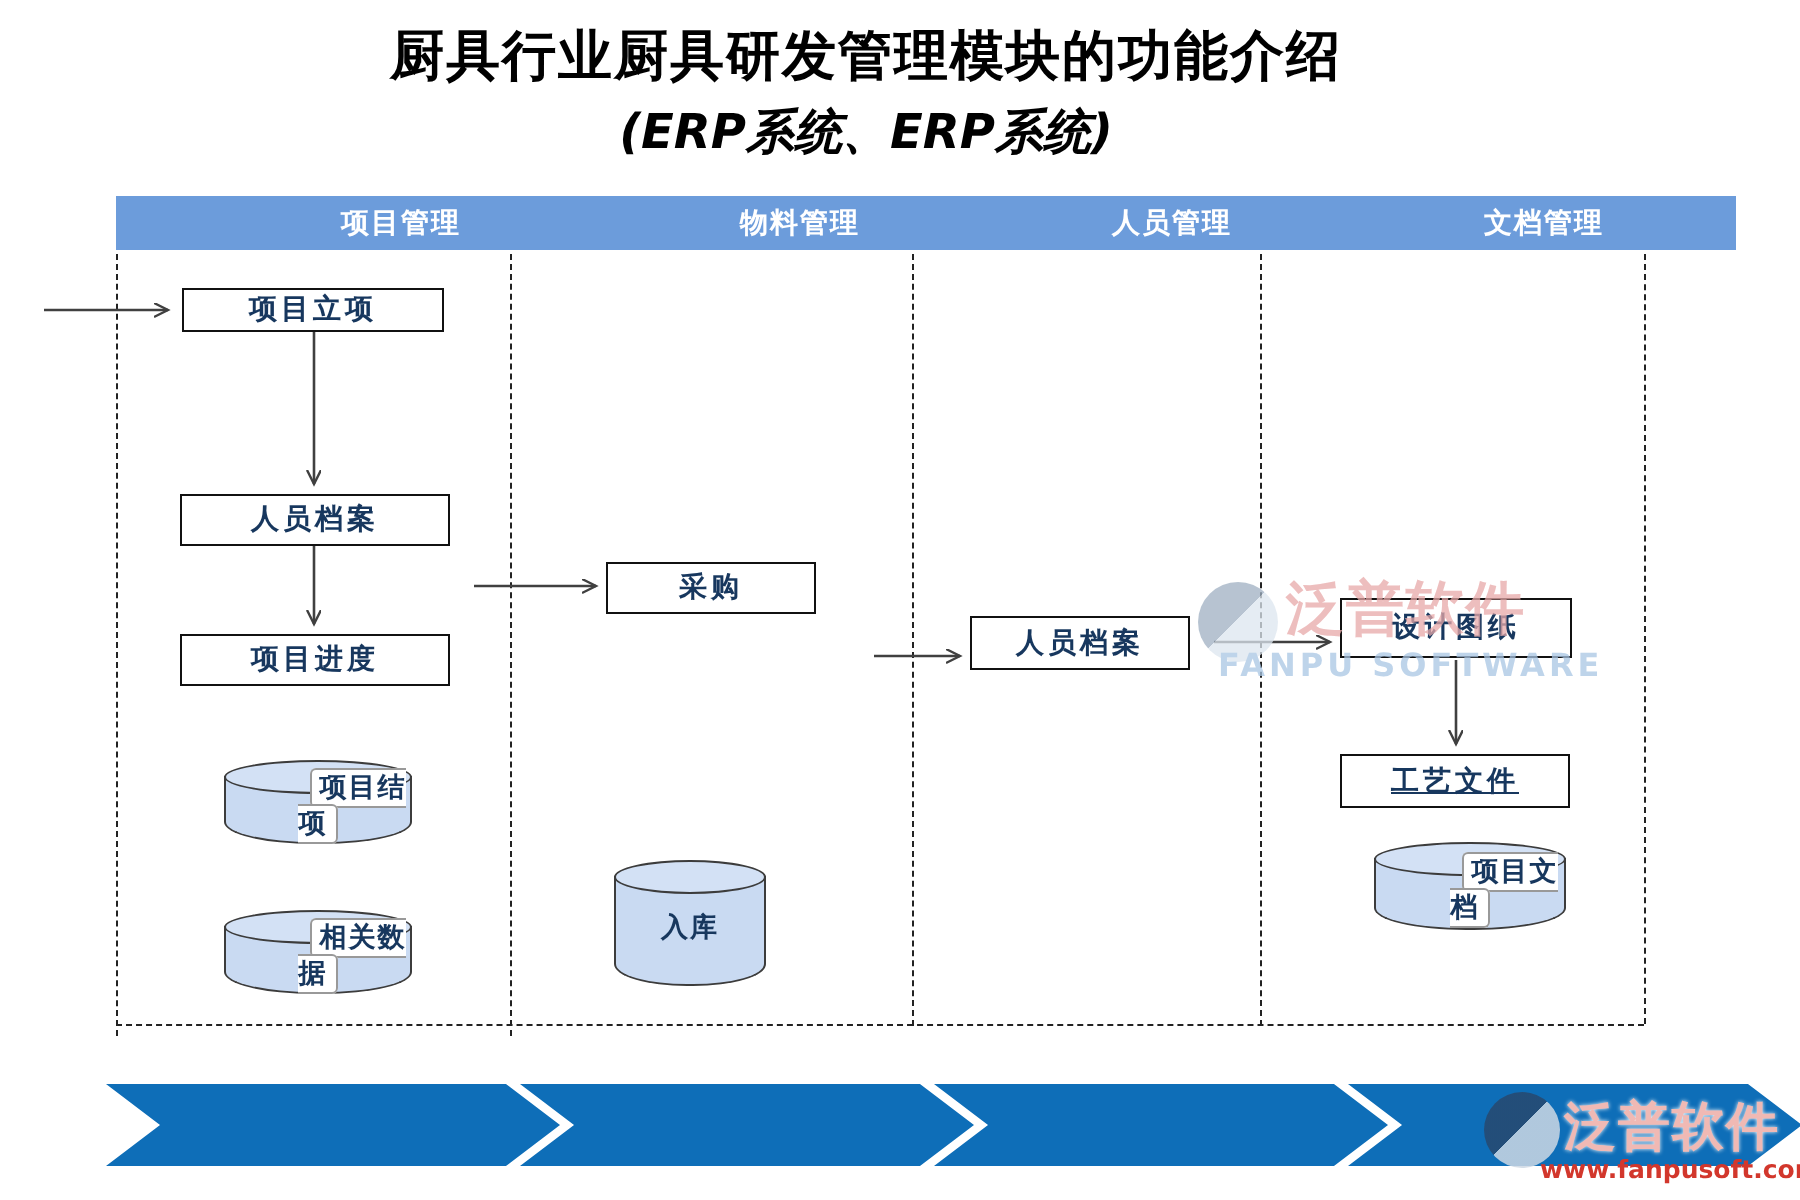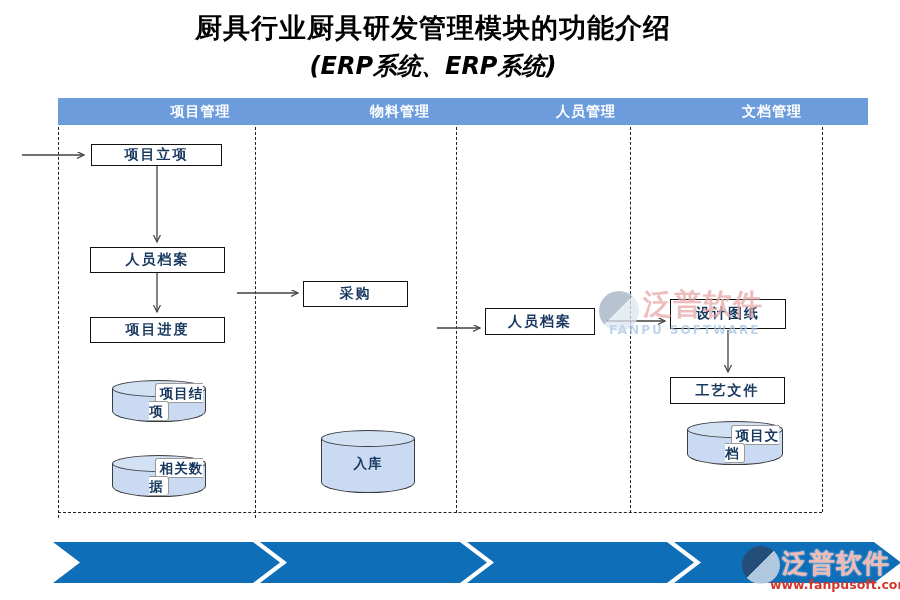--- a/index.html
+++ b/index.html
@@ -49,21 +49,21 @@
   .c1{left:53px;} .c2{left:260px;} .c3{left:467px;} .c4{left:674px;}
 
   
   .wm{position:absolute;pointer-events:none;}
   .wm-mid{left:599px;top:287px;width:170px;height:54px;z-index:5;opacity:.75;}
   .wm-logo{position:absolute;border-radius:50%;}
   .wm-mid .wm-logo{left:0;top:4px;width:40px;height:40px;
                    background:linear-gradient(135deg,#9fb0c2 48%,#dde6ef 48%);}
   .wm-mid .wm-brand{position:absolute;left:44px;top:-2px;font-size:29px;font-weight:bold;
                     color:#e8a9a9;letter-spacing:1px;white-space:nowrap;}
-  .wm-mid .wm-en{position:absolute;left:10px;top:36px;font-size:12px;font-weight:bold;
+  .wm-mid .wm-en{position:absolute;left:10px;top:36px;font-size:16px;font-weight:bold;
                  color:#a9c6e4;letter-spacing:2px;white-space:nowrap;}
   .wm-br{left:740px;top:544px;width:160px;height:52px;z-index:6;}
   .wm-br .wm-logo{left:2px;top:2px;width:38px;height:38px;
                   background:linear-gradient(135deg,#27486e 48%,#cdd8e4 48%);opacity:.85;}
   .wm-br .wm-brand{position:absolute;left:42px;top:2px;font-size:26px;font-weight:bold;
                    color:#f0b9b4;text-shadow:0 0 2px #fff;letter-spacing:1px;white-space:nowrap;}
   .wm-br .wm-url{position:absolute;left:30px;top:33px;font-size:12.5px;font-weight:bold;
                  color:#d2372c;white-space:nowrap;}
 </style>
 </head>
@@ -105,35 +105,35 @@
 
   <div class="pbox" style="left:91px;top:144px;width:131px;height:22px;">项目立项</div>
   <div class="pbox" style="left:90px;top:247px;width:135px;height:26px;">人员档案</div>
   <div class="pbox" style="left:90px;top:317px;width:135px;height:26px;">项目进度</div>
 
   <div class="pbox" style="left:303px;top:281px;width:105px;height:26px;">采购</div>
 
   <div class="pbox" style="left:485px;top:308px;width:110px;height:27px;">人员档案</div>
 
   <div class="pbox" style="left:670px;top:299px;width:116px;height:30px;">设计图纸</div>
-  <div class="pbox" style="left:670px;top:377px;width:115px;height:27px;">工艺文件</div>
+  <div class="pbox" style="left:670px;top:377px;width:115px;height:27px;text-decoration:underline;">工艺文件</div>
 
   <div class="cylinder" style="left:112px;top:380px;width:94px;height:42px;">
     <div class="cyl-body"></div>
     <div class="cyl-top"></div>
     <div class="cyl-label"><span class="chip">项目结项</span></div>
   </div>
 
   <div class="cylinder" style="left:112px;top:455px;width:94px;height:42px;">
     <div class="cyl-body"></div>
     <div class="cyl-top"></div>
     <div class="cyl-label"><span class="chip">相关数据</span></div>
   </div>
 
-  <div class="cylinder" style="left:307px;top:430px;width:94px;height:63px;margin-left:14px;">
+  <div class="cylinder" style="left:307px;top:430px;width:76px;height:63px;">
     <div class="cyl-body"></div>
     <div class="cyl-top"></div>
     <div class="cyl-label"><span>入库</span></div>
   </div>
 
   <div class="cylinder" style="left:687px;top:421px;width:96px;height:44px;">
     <div class="cyl-body"></div>
     <div class="cyl-top"></div>
     <div class="cyl-label"><span class="chip">项目文档</span></div>
   </div>

